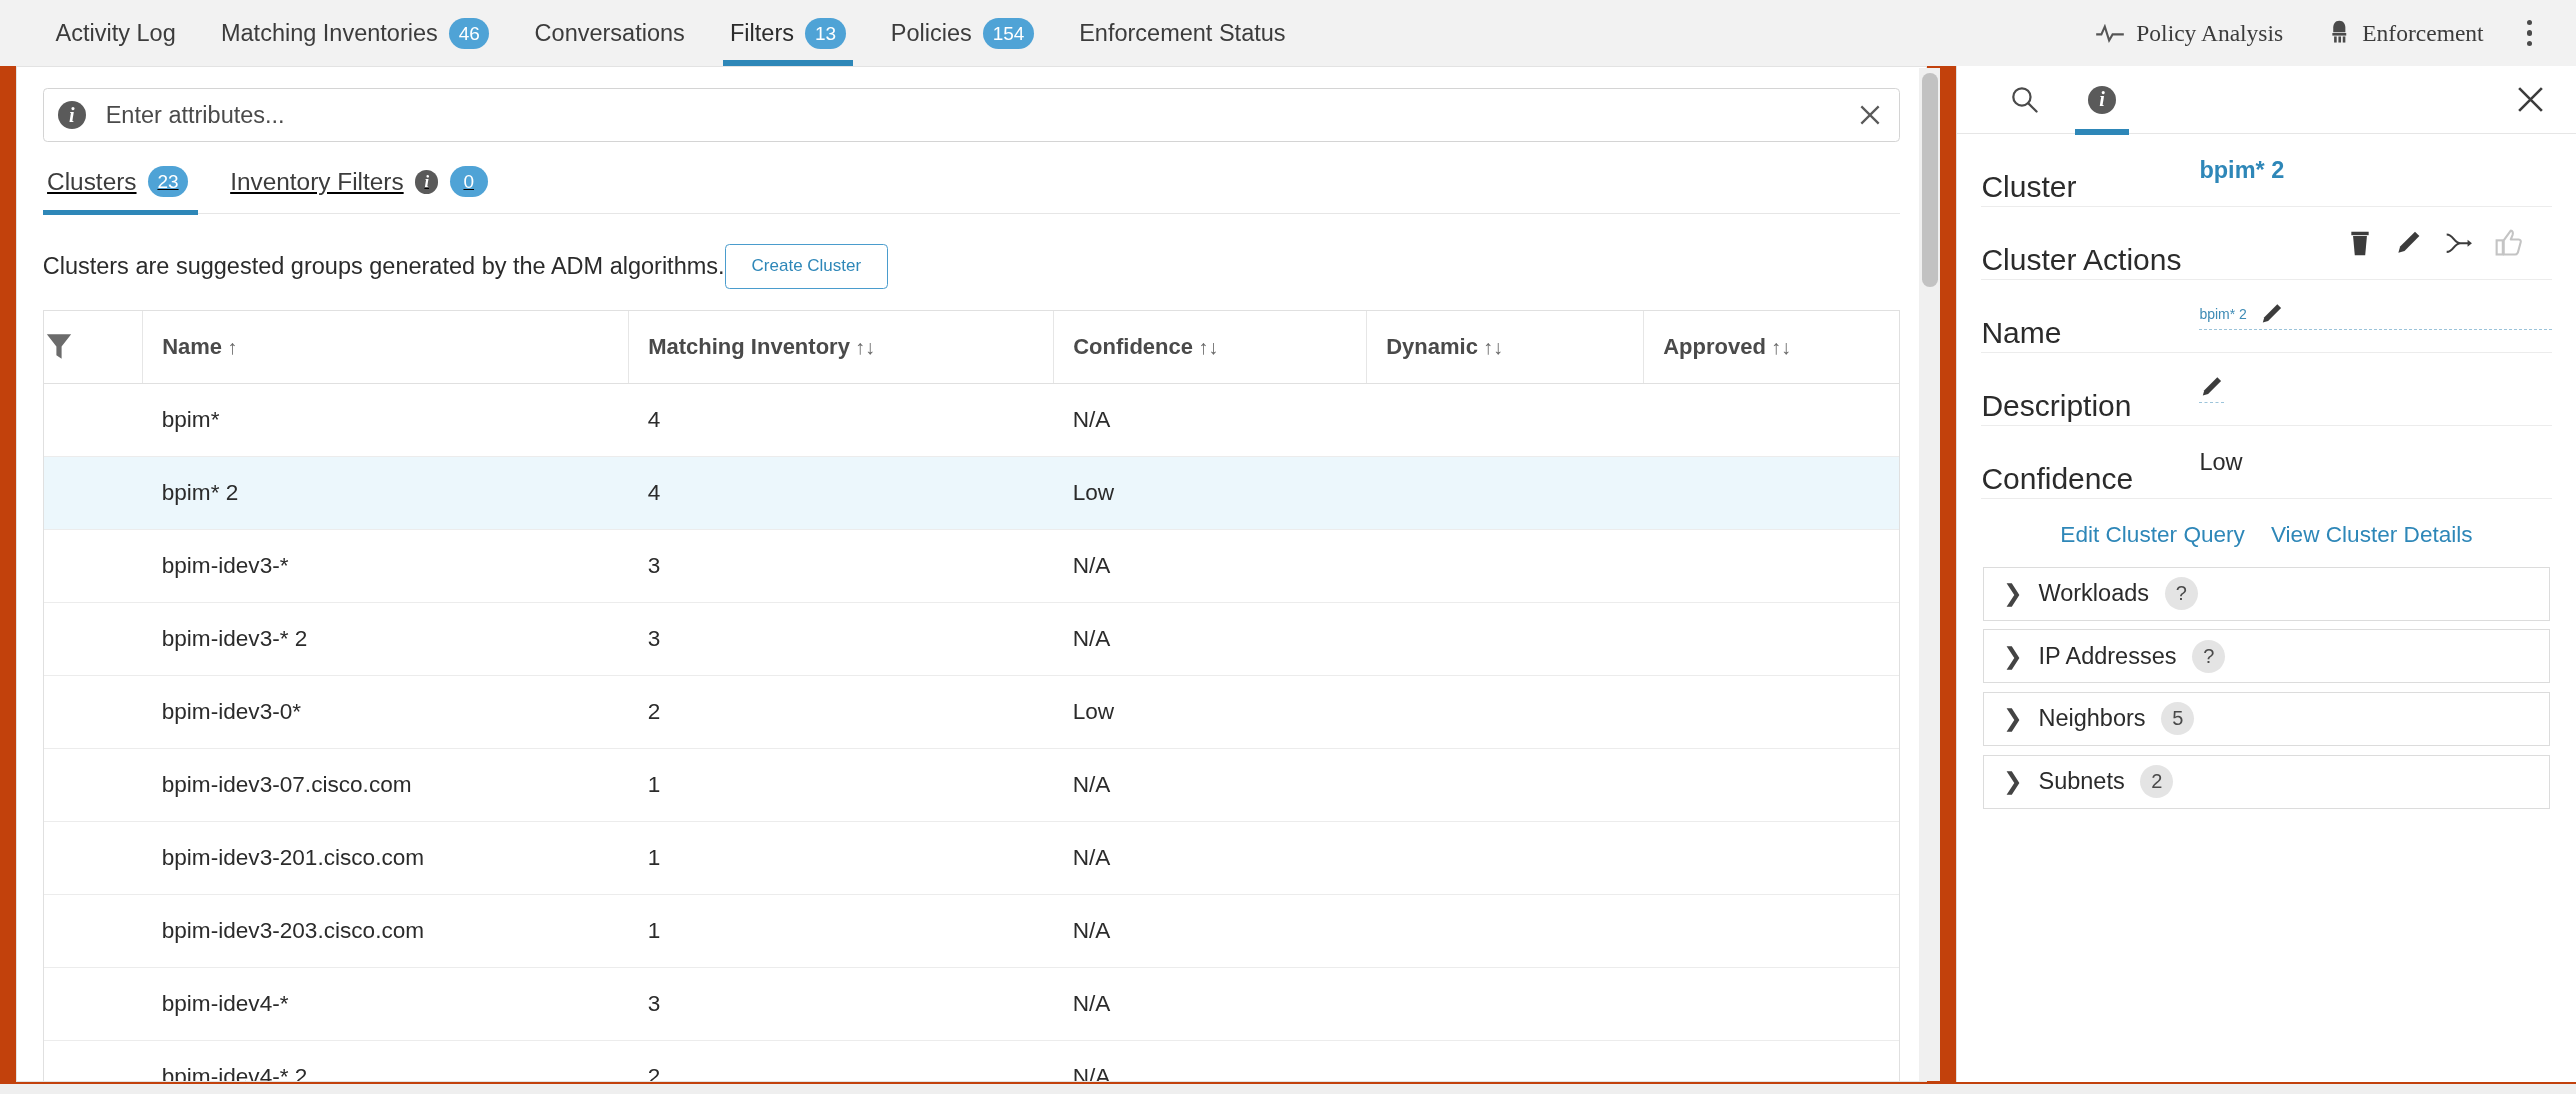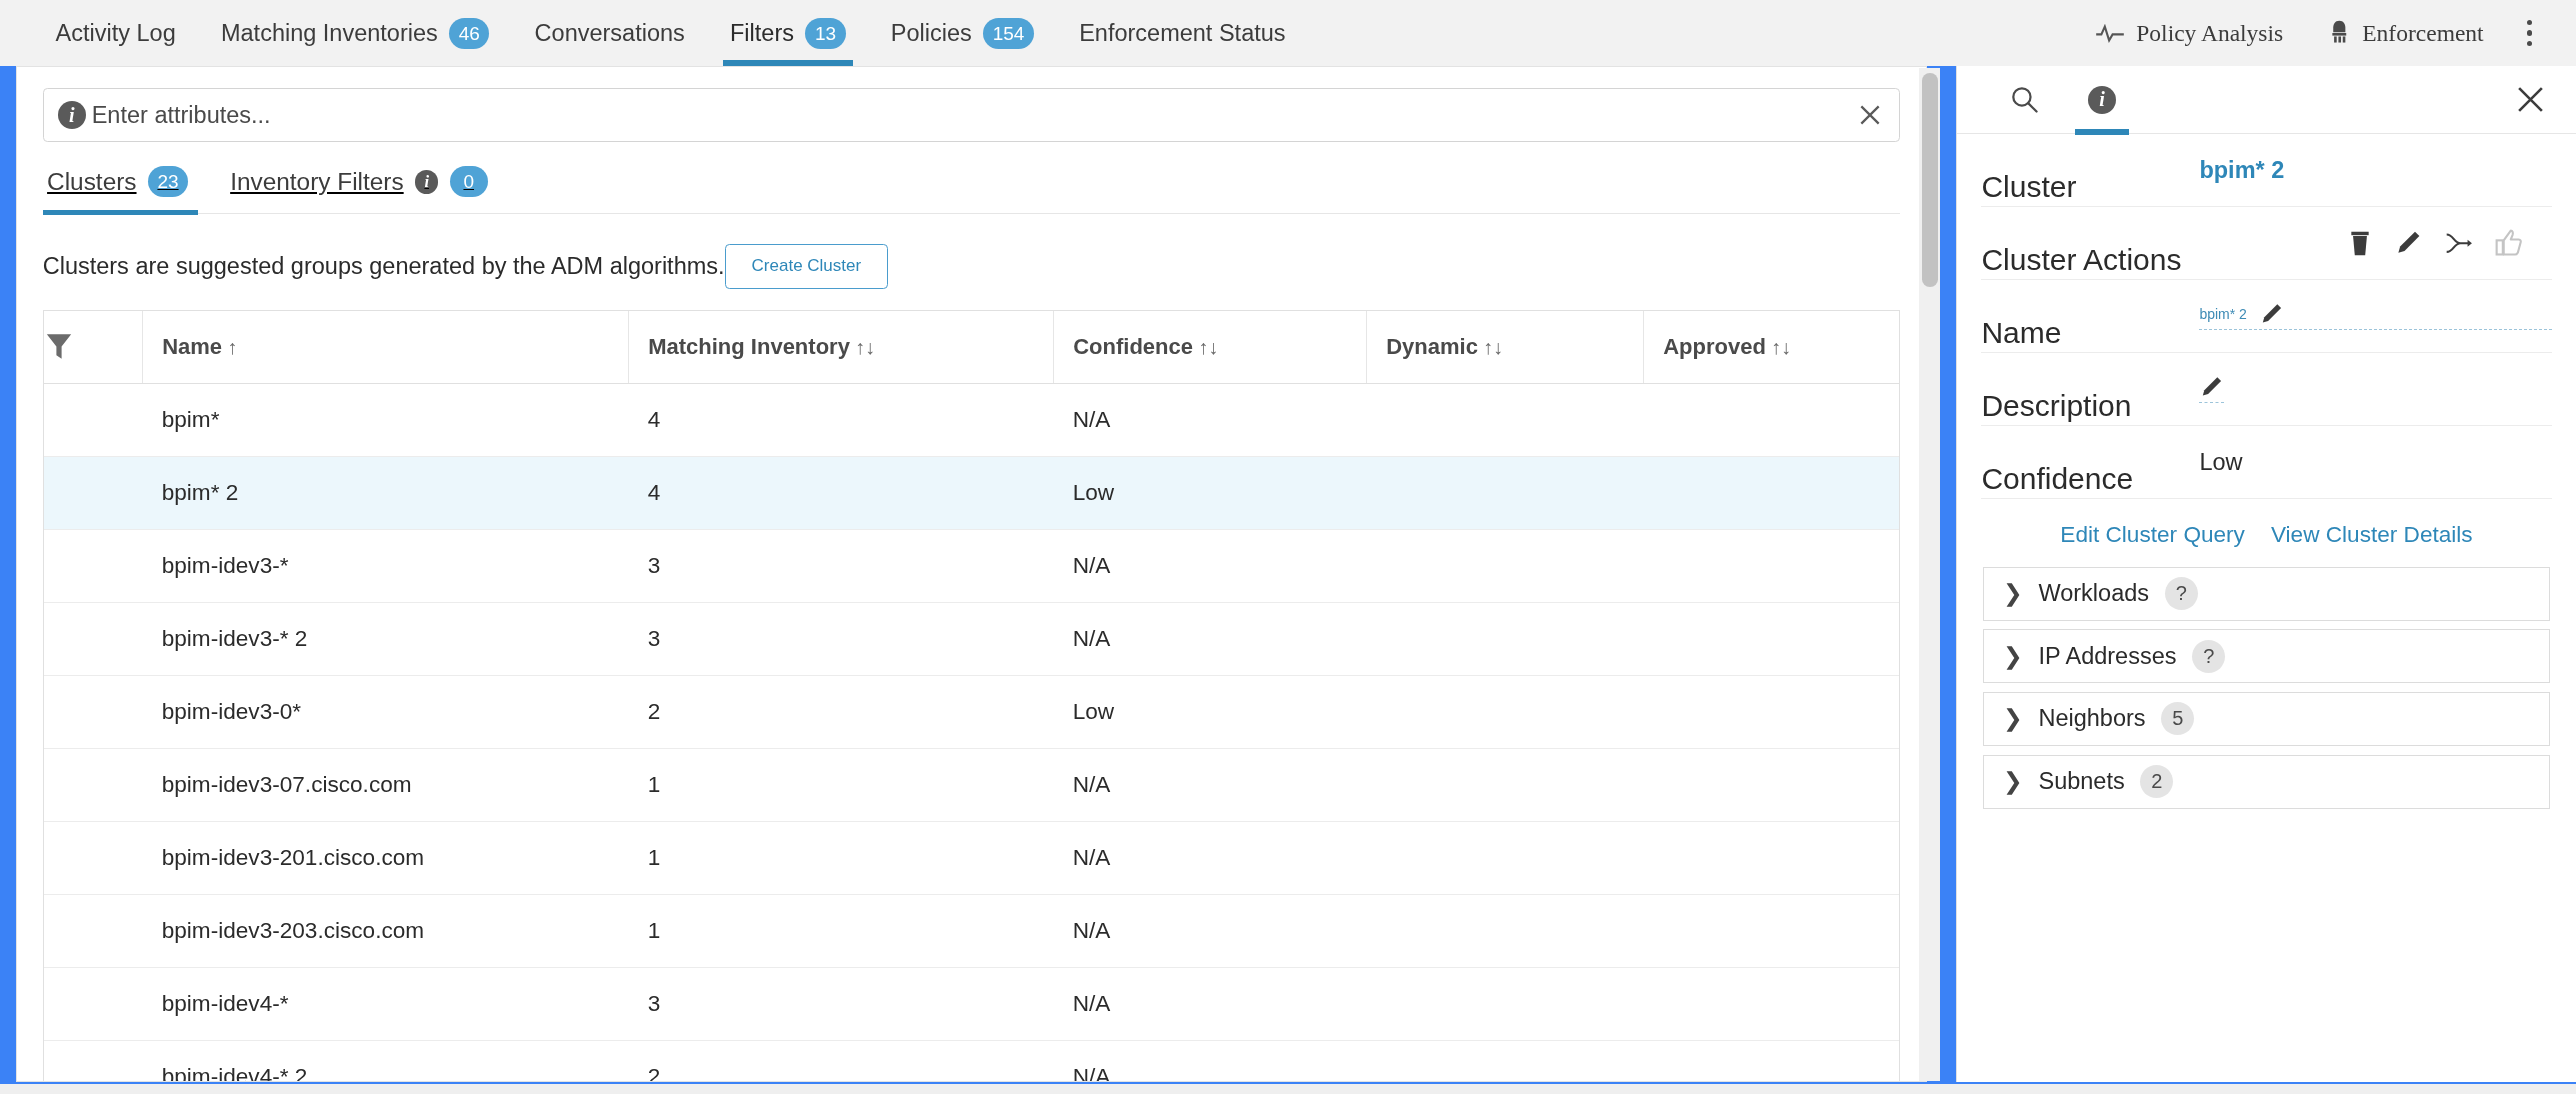--- a/index.html
+++ b/index.html
@@ -2,21 +2,21 @@
 <html style="font-size:14px"><head>
 <meta charset="utf-8">
 <style>
   * { box-sizing: border-box; margin: 0; padding: 0; }
   html, body {
     width: 2576px; height: 1095px;
     background: #f2f2f2;
     font-family: "Liberation Sans", sans-serif;
     overflow: hidden;
   }
-  .app { position: relative; width: 2576px; height: 1095px; background: #3b82f6; }
+  .app { position: relative; width: 2576px; height: 1095px; background: #c2410c; }
 
   
   .topnav {
     position: absolute; left: 0; top: 0; width: 2576px; height: 66px;
     background: #f2f2f2;
     display: flex; align-items: stretch;
   }
   .nav-left { display: flex; align-items: stretch; padding-left: 33px; }
   .nav-right { display: flex; align-items: stretch; margin-left: auto; padding-right: 22.6px; font-family: Liberation Serif, serif; }
   .nav-item {
@@ -62,21 +62,21 @@
   .icon-info {
     flex: 0 0 auto;
     width: 28px; height: 28px; border-radius: 50%;
     background: #5a5a5a; color: #fff;
     display: inline-flex; align-items: center; justify-content: center;
     font-family: "Liberation Serif", serif; font-size: 20px; font-weight: bold;
     font-style: italic;
   }
   .icon-info.small { width: 23.5px; height: 23.5px; font-size: 16.5px; }
   .search-placeholder {
-    margin-left: 6px; font-size: 23.5px; color: #4a4a4a; flex: 1 1 auto;
+    margin-left: 20px; font-size: 23.5px; color: #4a4a4a; flex: 1 1 auto;
   }
   .clear-x { cursor: pointer; display: inline-flex; }
 
   
   .subtabs {
     margin: 24.4px 26px 0 26px;
     border-bottom: 1.7px solid #e6e6e6;
     display: flex; align-items: flex-end; gap: 4px; text-decoration: underline;
   }
   .subtab {

